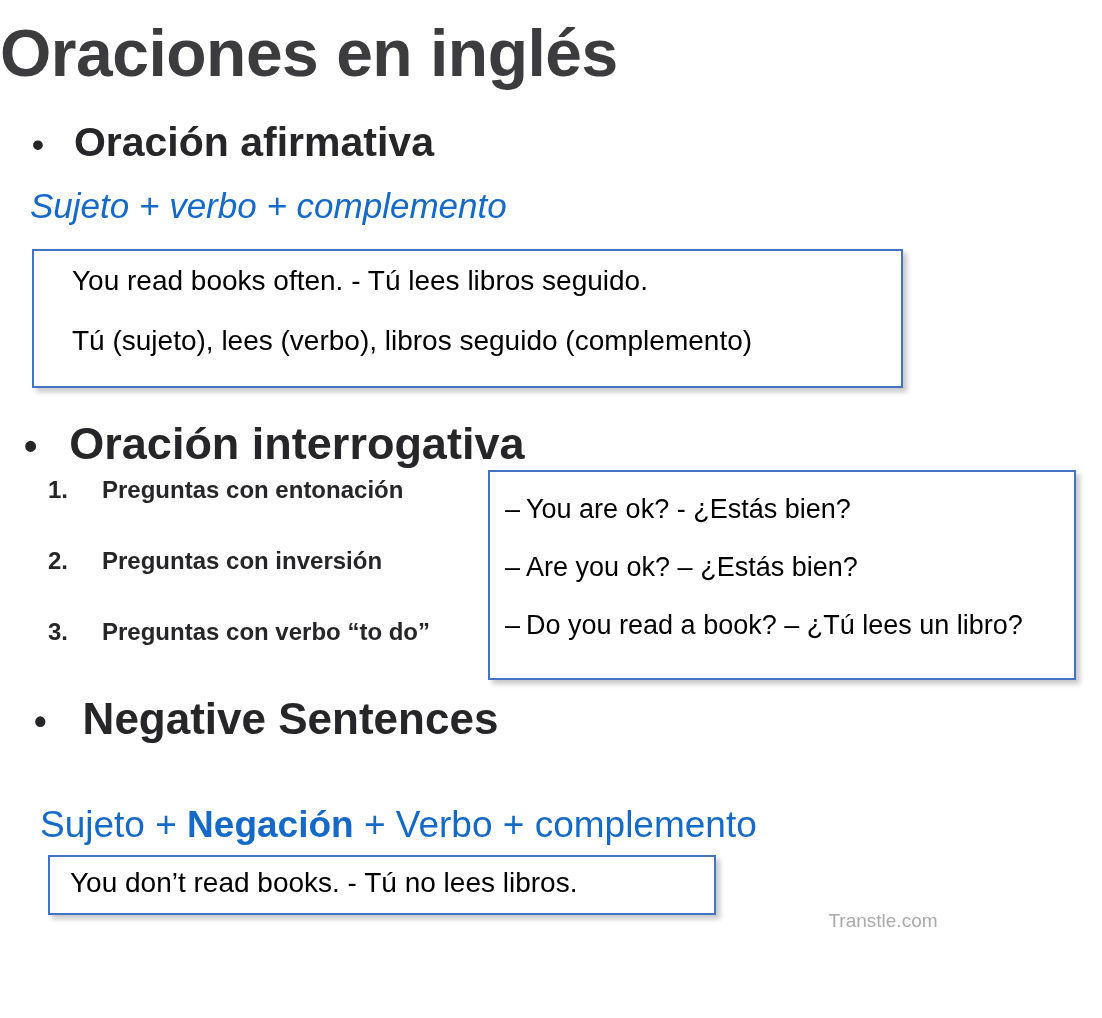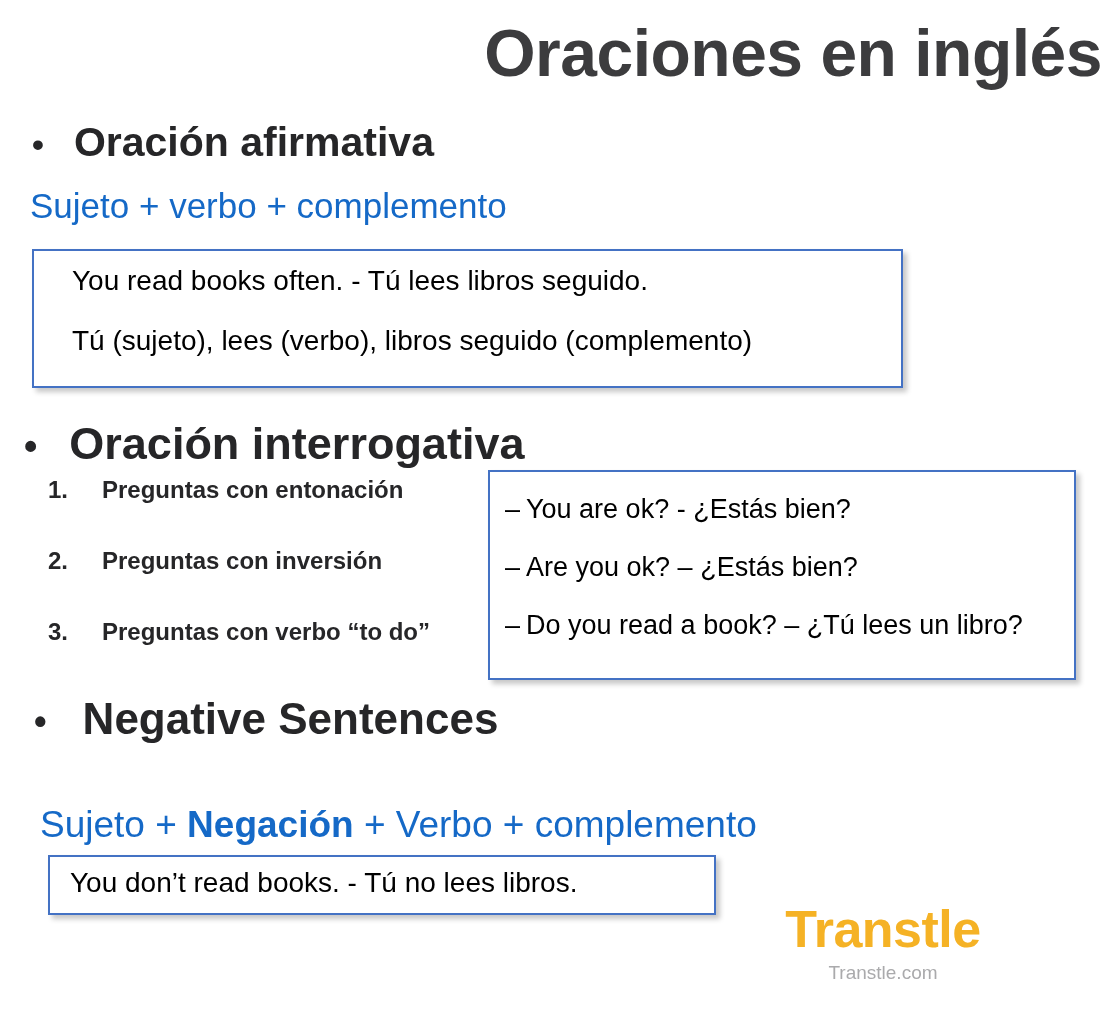--- a/index.html
+++ b/index.html
@@ -18,21 +18,21 @@
     background: #ffffff;
     overflow: hidden;
   }
 
   
   .slide-title {
     position: absolute;
     left: 0;
     top: 20px;
     width: 1102px;
-    text-align: right;
+    text-align: left;
     font-size: 66px;
     font-weight: bold;
     color: #3c3c3e;
     letter-spacing: -0.5px;
     line-height: 1.0;
   }
 
   
   .bullet-heading {
     position: absolute;
@@ -62,21 +62,21 @@
   #heading-negative     { left: 34px;  top: 694px; font-size: 44px; }
   #heading-negative .dot { font-size: 36px; }
   #heading-negative .htext { margin-left: 36px; text-align: center; }
 
   
   .formula {
     position: absolute;
     color: #1569c7;
     white-space: nowrap;
   }
-  #formula-afirmativa { left: 30px; top: 186px; font-size: 35px; }
+  #formula-afirmativa { left: 30px; top: 186px; font-size: 35px; font-style: italic; }
   #formula-negative   { left: 40px; top: 804px; font-size: 37px; }
   #formula-negative .neg { font-weight: bold; }
 
   
   .example-box {
     position: absolute;
     background: #ffffff;
     border: 2px solid #4472c4;
     box-shadow: 4px 4px 5px rgba(0,0,0,0.22);
     box-sizing: border-box;
@@ -207,17 +207,16 @@
     <span class="htext">Negative Sentences</span>
   </div>
 
   <div class="formula" id="formula-negative"><span>Sujeto + </span><span class="neg">Negación</span><span> + Verbo + complemento</span></div>
 
   <div class="example-box" id="box-negative">
     <div class="example-line">You don’t read books. - Tú no lees libros.</div>
   </div>
 
   <div id="logo">
-    <div class="logo-word">Transtle</div>
     <div class="logo-domain">Transtle.com</div>
   </div>
 
 </div>
 
 </body></html>

